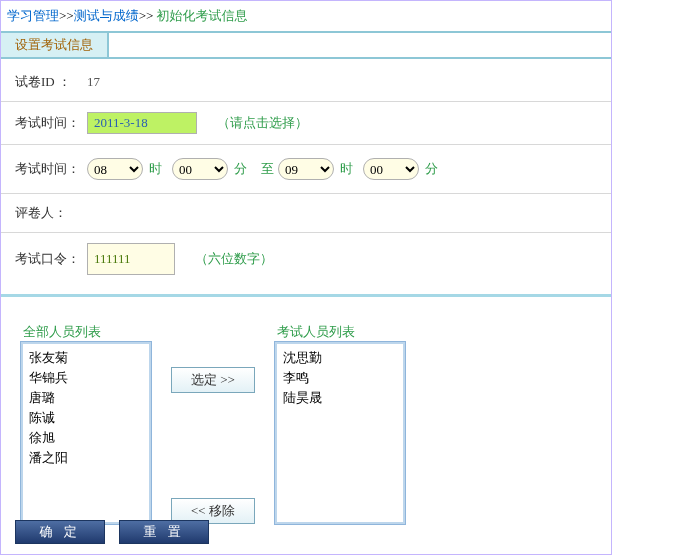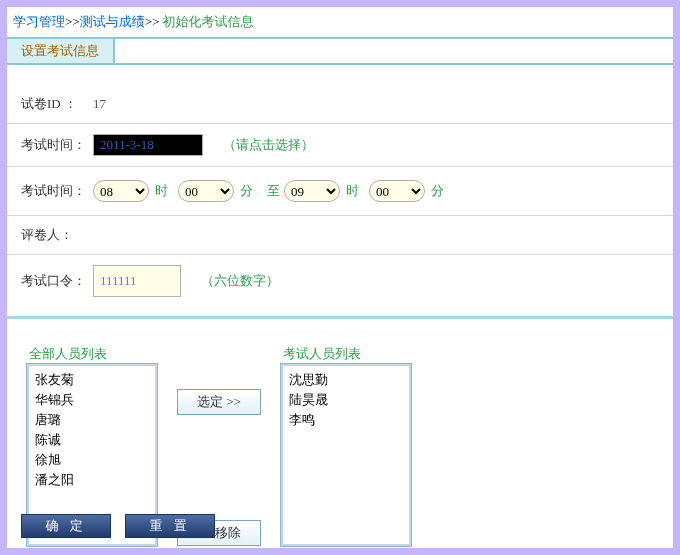--- a/index.html
+++ b/index.html
@@ -1,29 +1,29 @@
 <!DOCTYPE html>
 <html><head>
 <meta charset="utf-8">
 <style>
   * { box-sizing: border-box; }
   body { margin:0; font-family: SimSun, "宋体", serif; font-size:13px; background:#fff; }
-  .page { width:680px; height:555px; border:7px solid #c4b5fd; position:relative; background:#fff; }
+  .page { width:612px; height:555px; border:1px solid #c4b5fd; position:relative; background:#fff; }
   .breadcrumb { padding:6px 8px 6px 6px; font-size:13px; }
   .breadcrumb a { color:#0066cc; text-decoration:none; }
   .breadcrumb .cur { color:#2e9c4a; }
   .tabbar { border-top:2px solid #8dc7d6; border-bottom:2px solid #8dc7d6; height:28px; display:flex; align-items:stretch; }
   .tab { background:#d6f0f4; color:#a16207; padding:5px 14px; border-right:2px solid #8dc7d6; display:flex; align-items:center; }
-  .form-area { padding:4px 0 0 0;margin-top:16px; }
+  .form-area { padding:4px 0 0 0; }
   .row { display:flex; align-items:center; border-bottom:1px solid #d8d8d8; padding:10px 14px; }
   .row .lbl { width:72px; color:#333; }
   .val-text { color:#555; }
   .select { background:#fffde5; border:1px solid #b0b0b0; height:22px; font-family:inherit; font-size:13px; }
-  .input-date { width:110px; background:#000000; border:1px solid #b0b0b0; height:22px; padding:2px 6px; font-family:inherit; font-size:13px; color:#2b5fb3; }
-  .input-pin { width:88px; background:#fffde5; border:1px solid #b0b0b0; height:22px; padding:15px 6px; font-family:inherit; font-size:13px; color:#8b5cf6; }
+  .input-date { width:110px; background:#bef264; border:1px solid #b0b0b0; height:22px; padding:2px 6px; font-family:inherit; font-size:13px; color:#2b5fb3; }
+  .input-pin { width:88px; background:#fffde5; border:1px solid #b0b0b0; height:22px; padding:15px 6px; font-family:inherit; font-size:13px; color:#4d7c0f; }
   .hint { color:#2e9c4a; margin-left:20px; }
   .time-suffix { color:#2e9c4a; margin:0 10px 0 6px; display:inline-block; vertical-align:bottom; line-height:28px; }
   .thick-sep { height:6px; background:#fff; border-bottom:3px solid #a5d8e6; margin-top:6px; }
   .lists-wrap { display:flex; padding:26px 10px 10px 20px; gap:20px; }
   .col { }
   .col-title { color:#2e9c4a; margin-bottom:1px; padding-left:2px; }
   .listbox { width:130px; height:182px; border:2px solid #bdd6ec; outline:1px solid #8fb5db; background:#fff; overflow-y:scroll; padding:4px 6px; line-height:20px; }
   .mid-col { display:flex; flex-direction:column; justify-content:space-between; gap:26px; padding-top:44px; }
   .tbtn { width:84px; height:26px; background:linear-gradient(#ffffff,#e3f1f6); border:1px solid #7aa7bb; font-family:inherit; font-size:13px; color:#333; cursor:pointer; }
   .footer { position:absolute; bottom:10px; left:14px; display:flex; gap:14px; }
@@ -93,22 +93,22 @@
         </div>
     </div>
     <div class="mid-col">
       <button class="tbtn">选定 &gt;&gt;</button>
       <button class="tbtn">&lt;&lt; 移除</button>
     </div>
     <div class="col">
       <div class="col-title">考试人员列表</div>
       <div class="listbox" id="exam-list">
           <div>沈思勤</div>
+          <div>李鸣</div>
           <div>陆昊晟</div>
-          <div>李鸣</div>
         </div>
     </div>
   </div>
 
   <div class="footer">
     <button class="fbtn">确  定</button>
     <button class="fbtn">重  置</button>
   </div>
 </div>
 

